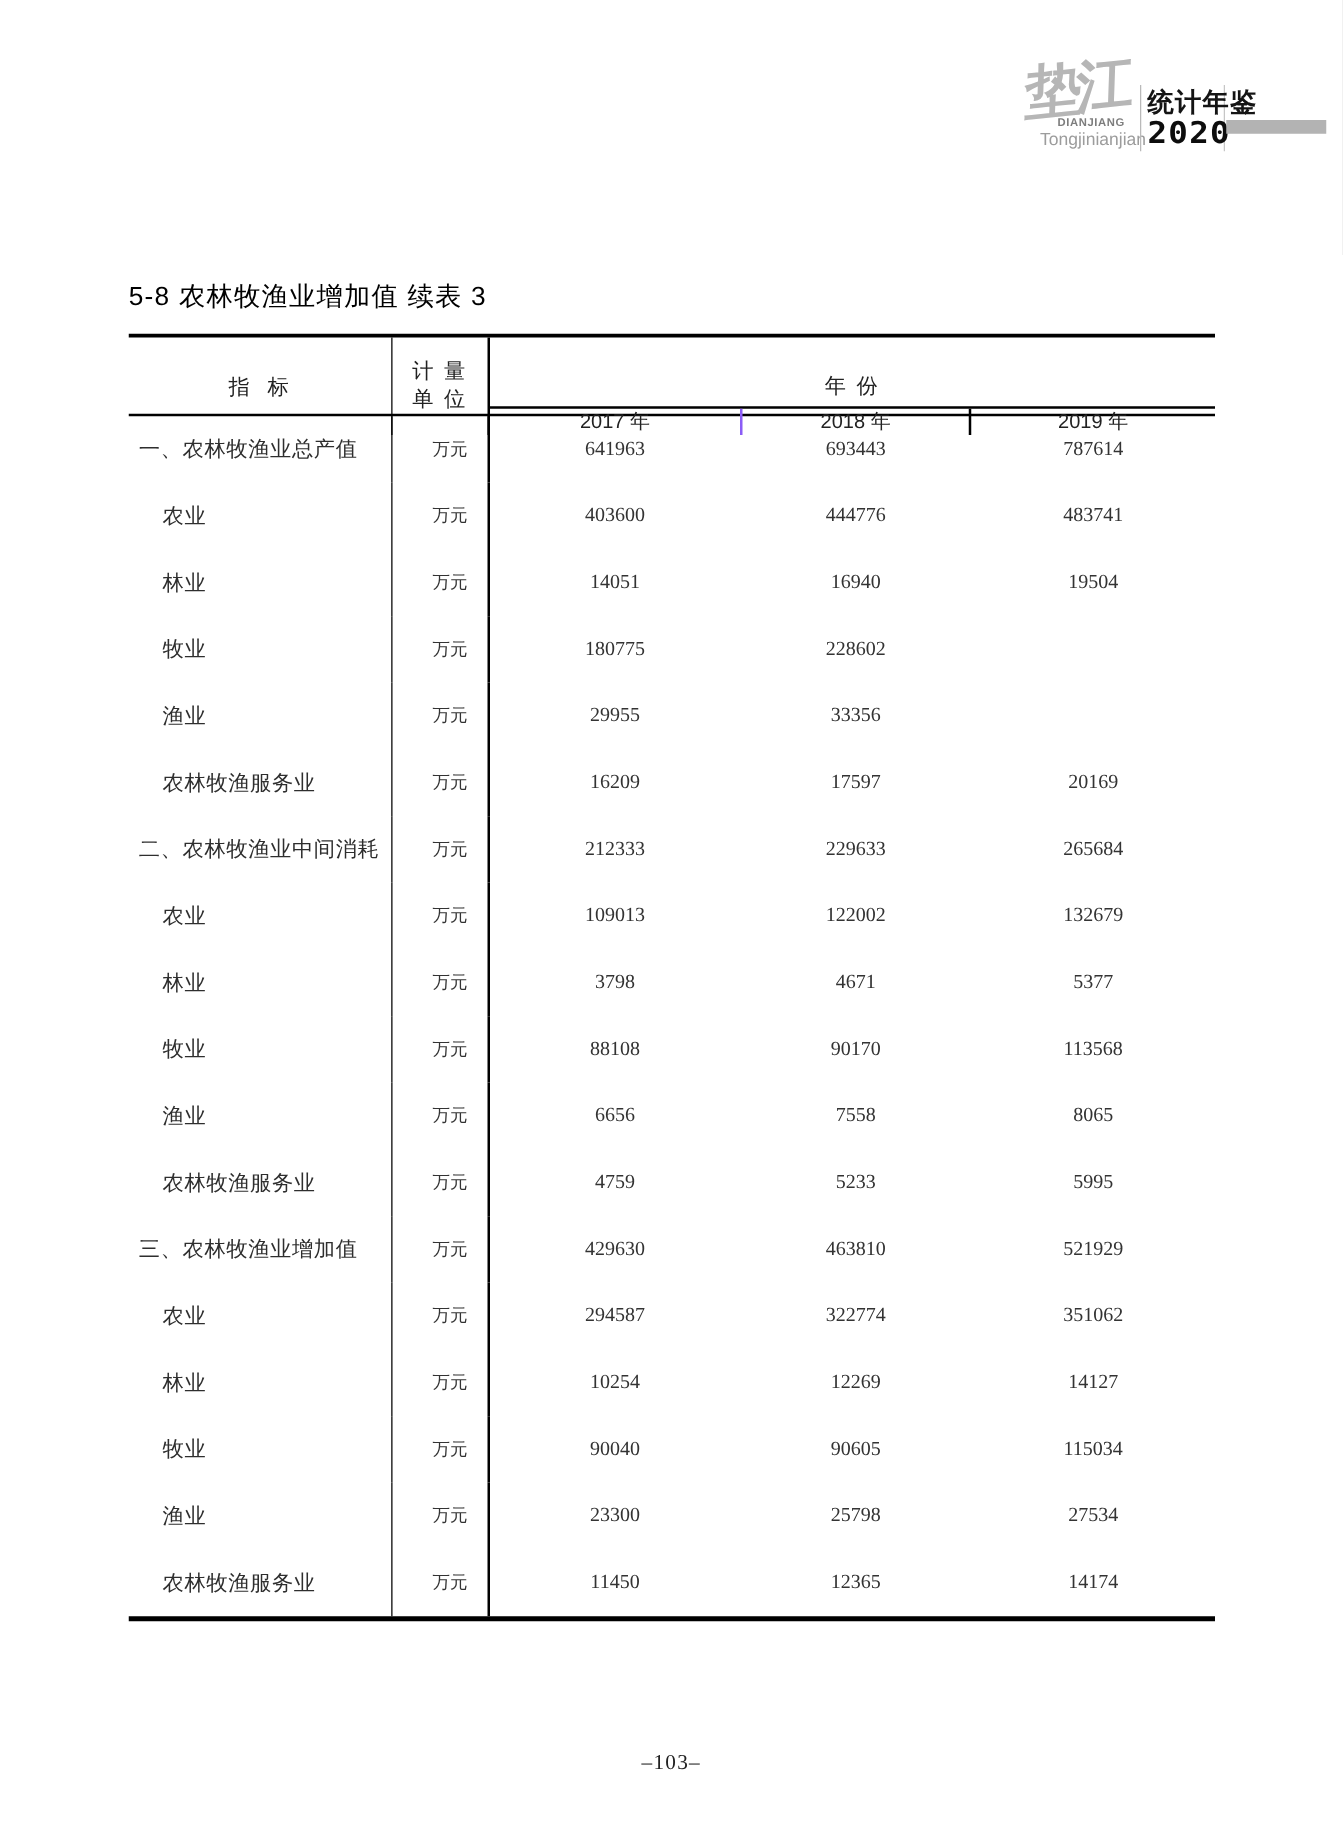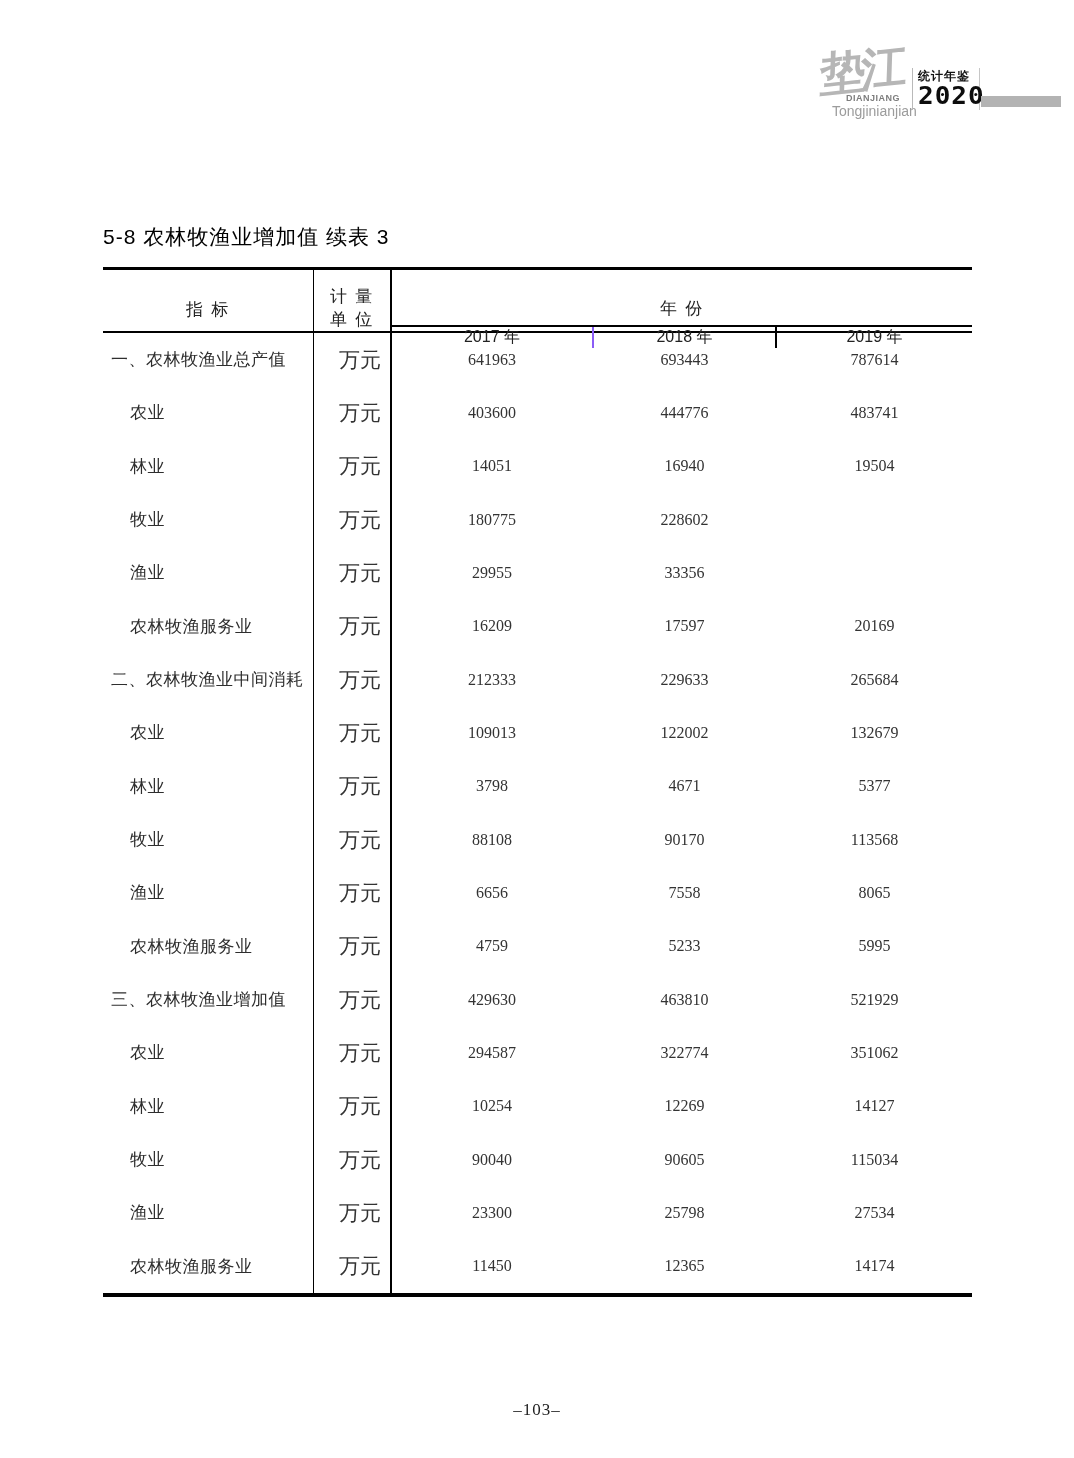--- a/index.html
+++ b/index.html
@@ -22,21 +22,21 @@
     transform:rotate(-6deg) skewX(-8deg);
     font-family:"Liberation Serif",serif;
   }
   .logo .roman { position:absolute; left:14px; top:42px; width:82px; text-align:center; line-height:1.1;
     font-family:"Liberation Sans","DejaVu Sans",sans-serif; }
   .logo .roman .r1 { font-size:9px; font-weight:bold; color:#7d7d7d; letter-spacing:.5px; }
   .logo .roman .r2 { font-size:14px; color:#9c9c9c; }
   .logo .cnblock { position:absolute; left:94px; top:16px; width:68px;
     border-left:1px solid #b9b9b9; border-right:1px solid #c6c6c6;
     padding:0 3px 0 5px; }
-  .logo .series { font-size:12px; font-weight:bold; color:#141414; letter-spacing:1px; white-space:nowrap;
+  .logo .series { font-size:21px; font-weight:bold; color:#141414; letter-spacing:1px; white-space:nowrap;
     font-family:"Liberation Sans","DejaVu Sans",sans-serif; }
   .logo .yearbig { font-size:26px; font-weight:900; color:#0d0d0d; line-height:.95; letter-spacing:1px;
     font-family:"DejaVu Sans Mono","Liberation Mono",monospace; transform:scaleY(.92); transform-origin:top left; }
   .logo .graybar { position:absolute; left:163px; top:44px; width:80px; height:11px; background:#b3b3b3; }
 
   
   .title {
     position:absolute; left:103px; top:223px;
     font-size:21px; font-weight:normal; color:#000;
     font-family:"Liberation Sans","DejaVu Sans",sans-serif;
@@ -46,40 +46,40 @@
   
   .table {
     position:absolute; left:103px; top:267px; width:869px;
     border-top:3px solid #000; border-bottom:4px solid #000;
   }
   .thead {
     display:grid; grid-template-columns:210px 79px 580px;
     height:63px; border-bottom:2px solid #000;
     font-size:17px; color:#222;
   }
-  .h-ind { display:flex; align-items:center; justify-content:center; letter-spacing:2px; }
+  .h-ind { display:flex; align-items:center; justify-content:center; letter-spacing:2px;font-family:Liberation Mono, monospace; }
   .h-unit {
     display:flex; flex-direction:column; align-items:center; justify-content:center;
     border-left:1px solid #000; border-right:2px solid #000;
     line-height:1.35; letter-spacing:2px;
   }
   .h-years { display:flex; flex-direction:column;margin-top:21px; }
   .h-ygroup { height:36px; display:flex; align-items:center; justify-content:center;
     border-bottom:2px solid #000; letter-spacing:2px; }
   .h-ycols { display:grid; grid-template-columns:200px 185px 195px; flex:1;
     font-family:"Liberation Sans","DejaVu Sans",sans-serif; font-size:16px; font-weight:400; }
   .h-ycols > div { display:flex; align-items:center; justify-content:center; }
   .h-ycols > div:nth-child(2) { border-left:2px solid #8b5cf6; border-right:2px solid #000; }
 
   .tbody { height:960px; display:flex; flex-direction:column; }
   .trow { flex:1; display:grid; grid-template-columns:210px 79px 200px 185px 195px; align-items:center; }
   .cell { height:100%; display:flex; align-items:center; }
   .c-ind { justify-content:flex-start; padding-left:8px; font-size:17px; color:#2e2e2e; letter-spacing:.5px; white-space:nowrap; }
   .c-ind.indent { padding-left:27px; }
-  .c-unit { justify-content:center; border-left:1px solid #000; border-right:2px solid #000; font-size:21px; color:#333;padding-left:16px; }
+  .c-unit { justify-content:center; border-left:1px solid #000; border-right:2px solid #000; font-size:14px; color:#333;padding-left:16px; }
   .c-val { justify-content:center; font-size:16px; color:#333; }
 
   
   .pagefoot {
     position:absolute; left:0; top:1400px; width:100%;
     text-align:center; font-size:17px; color:#222; letter-spacing:1px;
   }
 </style>
 </head>
 <body>

